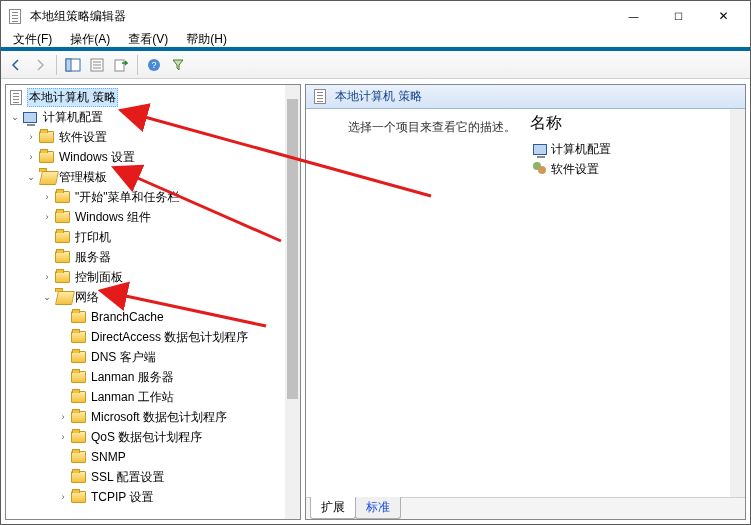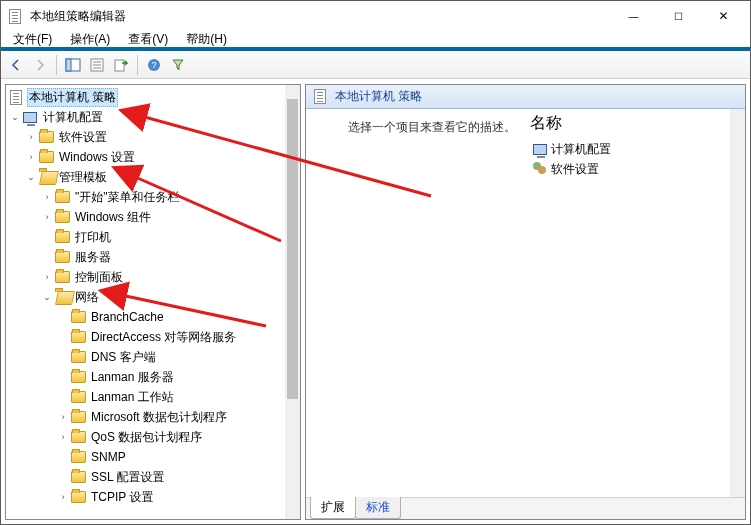--- a/index.html
+++ b/index.html
@@ -329,21 +329,21 @@
         <span class="ic">
             <span class="folder-closed"></span>
           </span>
         <span class="label">BranchCache</span>
       </div>
       <div class="node ind3">
         <span class="tw"></span>
         <span class="ic">
             <span class="folder-closed"></span>
           </span>
-        <span class="label">DirectAccess 对等网络服务</span>
+        <span class="label">DirectAccess 数据包计划程序</span>
       </div>
       <div class="node ind3">
         <span class="tw"></span>
         <span class="ic">
             <span class="folder-closed"></span>
           </span>
         <span class="label">DNS 客户端</span>
       </div>
       <div class="node ind3">
         <span class="tw"></span>

